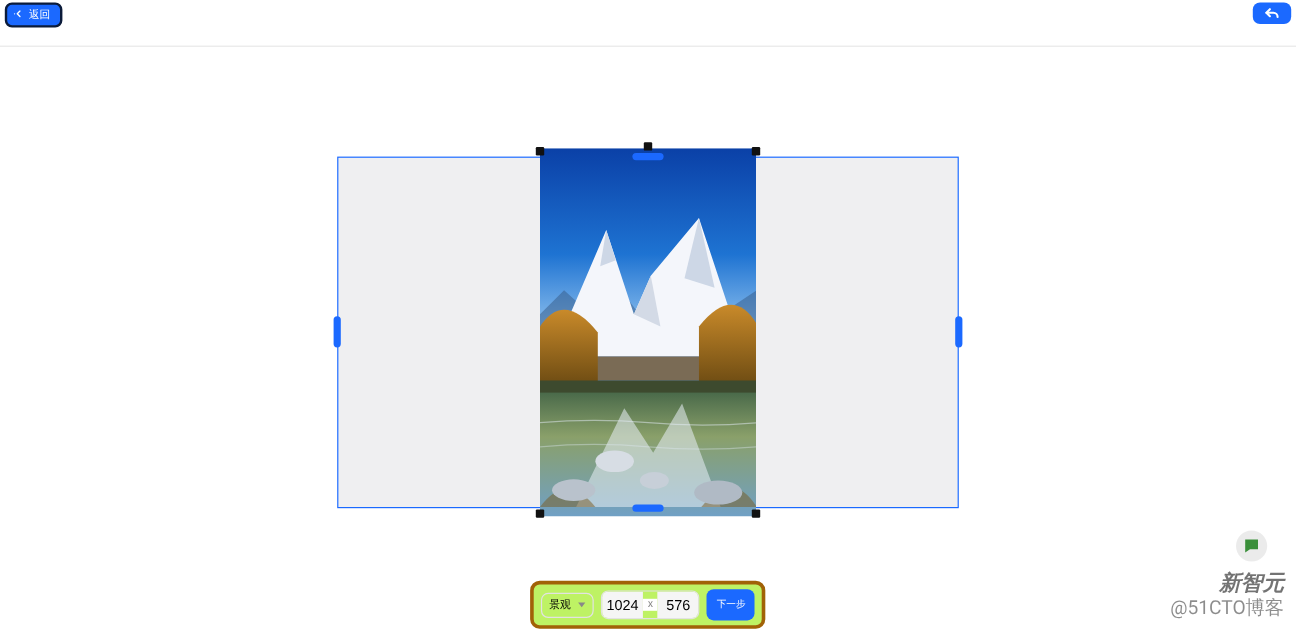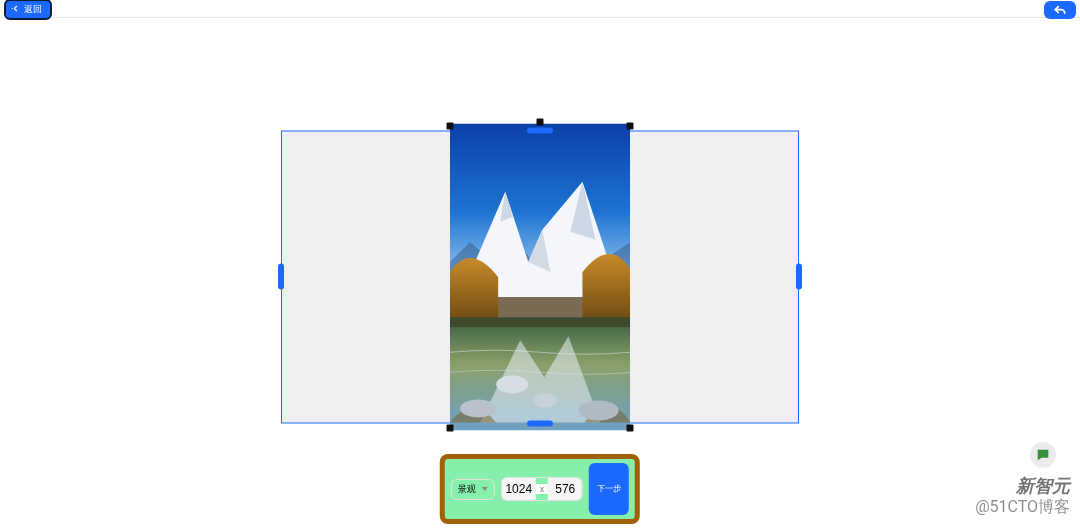--- a/index.html
+++ b/index.html
@@ -1,22 +1,22 @@
 <!DOCTYPE html>
 <html><head>
 <meta charset="utf-8">
 <style>
   * { box-sizing: border-box; margin: 0; padding: 0; }
   html, body { width: 1080px; height: 532px; font-family: -apple-system, "Segoe UI", Roboto, "Helvetica Neue", Arial, "PingFang SC", "Microsoft YaHei", sans-serif; background: #fff; overflow: hidden; }
 
   
   .topbar {
-    position: absolute; top: 0; left: 0; right: 0; height: 18px;
+    position: absolute; top: 0; left: 0; right: 0; height: 39px;
     border-bottom: 1px solid #e8e8e8;
-    display: flex; justify-content: space-between; align-items: center;
+    display: flex; justify-content: space-between; align-items: flex-start;
     padding: 2px 4px 0 4px;
   }
   .btn { background: #1b69ff; color: #fff; border: 2px solid #0b1b3a; border-radius: 6px; display: inline-flex; align-items: center; justify-content: center; cursor: pointer; font-size: 9px; line-height: 1; }
   .btn-back { padding: 3px 8px 3px 5px; gap: 4px; }
   .btn-undo { padding: 3px 9px; border: none; border-radius: 6px; }
 
   
   .stage {
     position: absolute; left: 50%; top: 52%; transform: translate(-50%,-50%);
   }
@@ -42,29 +42,29 @@
   .dot-tl { left: 32.5%; top: -9px; transform: translate(-50%,0); }
   .dot-tr { right: 32.5%; top: -9px; transform: translate(50%,0); }
   .dot-bl { left: 32.5%; bottom: -9px; transform: translate(-50%,0); }
   .dot-br { right: 32.5%; bottom: -9px; transform: translate(50%,0); }
   .dot-tc { left: 50%; top: -13px; transform: translateX(-50%); }
 
   
   .bottombar {
     position: absolute; left: 50%; bottom: 8px; transform: translateX(-50%);
     display: flex; align-items: center; gap: 6px;
-    border: 5px solid #a16207; border-radius: 8px; padding: 4px 6px;
-    background: #86efac; font-size: 10px;
+    border: 3px solid #a16207; border-radius: 8px; padding: 4px 6px;
+    background: #bef264; font-size: 10px;
   }
   .select { display: inline-flex; align-items: center; gap: 6px; border: 1px solid #e2e2e2; border-radius: 6px; padding: 3px 6px; font-size: 9px; cursor: pointer; }
   .caret { width: 0; height: 0; border-left: 3px solid transparent; border-right: 3px solid transparent; border-top: 4px solid #888; }
   .dim-group { display: inline-flex; align-items: center; border: 1px solid #e2e2e2; border-radius: 6px; overflow: hidden; }
   .dim-input { width: 34px; border: none; background: #f5f5f5; text-align: center; font-size: 12px; padding: 4px 2px; outline: none; }
   .dim-sep { padding: 0 4px; color: #888; font-size: 9px; background:#fff;}
-  .btn-next { background: #1b69ff; color: #fff; border: none; border-radius: 6px; padding: 21px 8px; font-size: 8px; line-height: 1.2; cursor: pointer; text-align: center; }
+  .btn-next { background: #1b69ff; color: #fff; border: none; border-radius: 6px; padding: 8px 8px; font-size: 8px; line-height: 1.2; cursor: pointer; text-align: center; }
 
   
   .wm { position: absolute; right: 10px; display: flex; align-items: center; gap: 6px; color: rgba(0,0,0,.55); }
   .wm-logo { bottom: 34px; font-size: 18px; font-weight: 700; font-style: italic; flex-direction: column; }
   .wm-logo .bubble{ width:26px;height:26px;border-radius:50%; background:rgba(0,0,0,.08); display:flex;align-items:center;justify-content:center;font-style:normal;font-size:14px;color:#3a8f3a;}
   .wm-sub { bottom: 14px; font-size: 16px; color: rgba(0,0,0,.45); }
 </style>
 </head>
 <body>
 

